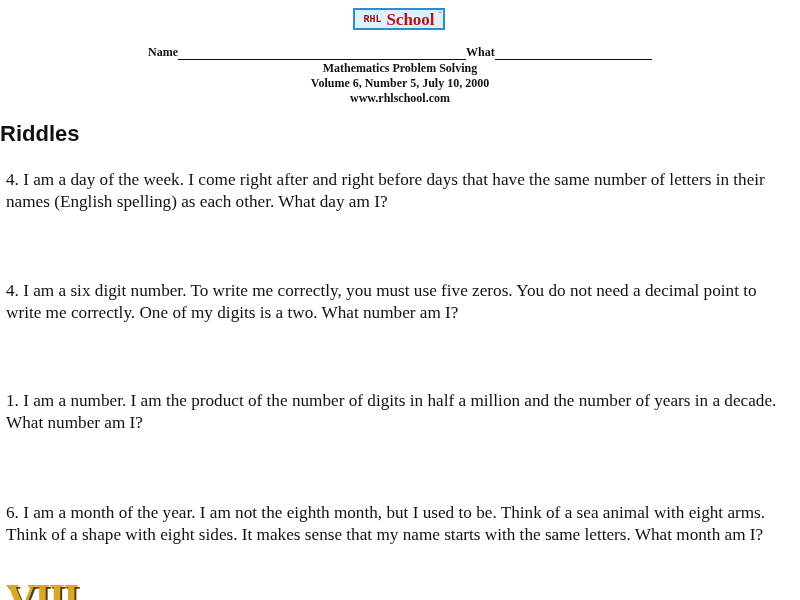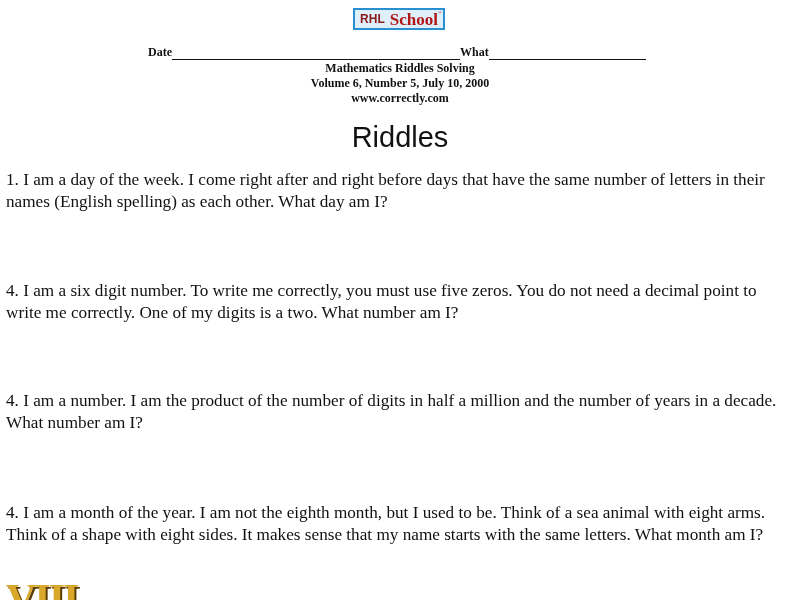--- a/index.html
+++ b/index.html
@@ -1,44 +1,44 @@
 <!DOCTYPE html>
 <html><head>
   <meta charset="utf-8">
   <style>
     html, body { margin:0; padding:0; background:#ffffff; }
     body { width:800px; height:600px; overflow:hidden; position:relative; font-family:"Liberation Serif", serif; color:#111; }
     .logo { position:absolute; left:353px; top:8px; width:92px; height:22px; border:2px solid #2a8fd0; background:#dff0fb; box-sizing:border-box; display:flex; align-items:center; justify-content:center; gap:5px; }
-    .logo .rhl { font-family:Liberation Sans, sans-serif; font-weight:bold; font-size:12px; color:#8b1a1a; }
+    .logo .rhl { font-family:Liberation Mono, monospace; font-weight:bold; font-size:10px; color:#8b1a1a; }
     .logo .school { font-family:"Liberation Serif", serif; font-weight:bold; font-size:17px; color:#b01818; line-height:1; }
     .logo .tm { position:absolute; right:1px; top:0px; font-size:5px; color:#b01818; }
     .nameline { position:absolute; top:45px; left:148px; font-weight:bold; font-size:12px; white-space:nowrap; }
     .nameline .line { display:inline-block; border-bottom:1px solid #111; vertical-align:bottom; height:11px; }
     .hdr { position:absolute; left:0; width:800px; text-align:center; font-weight:bold; font-size:12px; }
-    .title { position:absolute; top:121px; left:0; width:800px; text-align:center; font-family:"Liberation Sans", sans-serif; font-weight:normal; font-size:29px; }
+    .title { position:absolute; top:121px; left:0; width:800px; text-align:left; font-family:"Liberation Sans", sans-serif; font-weight:bold; font-size:22px; }
     .q { position:absolute; left:6px; width:790px; font-size:17.2px; line-height:22px; }
     .badge { position:absolute; left:6px; top:578px; font-family:"Liberation Serif", serif; font-weight:bold; font-size:42px; color:#d9a72a; letter-spacing:-2px; line-height:1; text-shadow:2px 2px 0 #5a3d08; }
   </style>
 </head>
 <body>
 
 <div class="logo">
   <span class="rhl">RHL</span>
   <span class="school">School</span>
   <span class="tm">®</span>
 </div>
 
 <div class="nameline">
-  <span>Date</span><span class="line" style="width:288px"></span><span>What</span><span class="line" style="width:157px"></span>
+  <span>Name</span><span class="line" style="width:288px"></span><span>What</span><span class="line" style="width:157px"></span>
 </div>
 
-<div class="hdr" style="top:61px">Mathematics Riddles Solving</div>
+<div class="hdr" style="top:61px">Mathematics Problem Solving</div>
 <div class="hdr" style="top:76px">Volume 6, Number 5, July 10, 2000</div>
-<div class="hdr" style="top:91px">www.correctly.com</div>
+<div class="hdr" style="top:91px">www.rhlschool.com</div>
 
 <div class="title">Riddles</div>
 
-<div class="q" style="top:169px">1. I am a day of the week. I come right after and right before days that have the same number of letters in their names (English spelling) as each other. What day am I?</div>
+<div class="q" style="top:169px">4. I am a day of the week. I come right after and right before days that have the same number of letters in their names (English spelling) as each other. What day am I?</div>
 <div class="q" style="top:280px">4. I am a six digit number. To write me correctly, you must use five zeros. You do not need a decimal point to write me correctly. One of my digits is a two. What number am I?</div>
-<div class="q" style="top:390px">4. I am a number. I am the product of the number of digits in half a million and the number of years in a decade. What number am I?</div>
-<div class="q" style="top:502px">4. I am a month of the year. I am not the eighth month, but I used to be. Think of a sea animal with eight arms. Think of a shape with eight sides. It makes sense that my name starts with the same letters. What month am I?</div>
+<div class="q" style="top:390px">1. I am a number. I am the product of the number of digits in half a million and the number of years in a decade. What number am I?</div>
+<div class="q" style="top:502px">6. I am a month of the year. I am not the eighth month, but I used to be. Think of a sea animal with eight arms. Think of a shape with eight sides. It makes sense that my name starts with the same letters. What month am I?</div>
 
 <div class="badge">VIII</div>
 
 </body></html>

